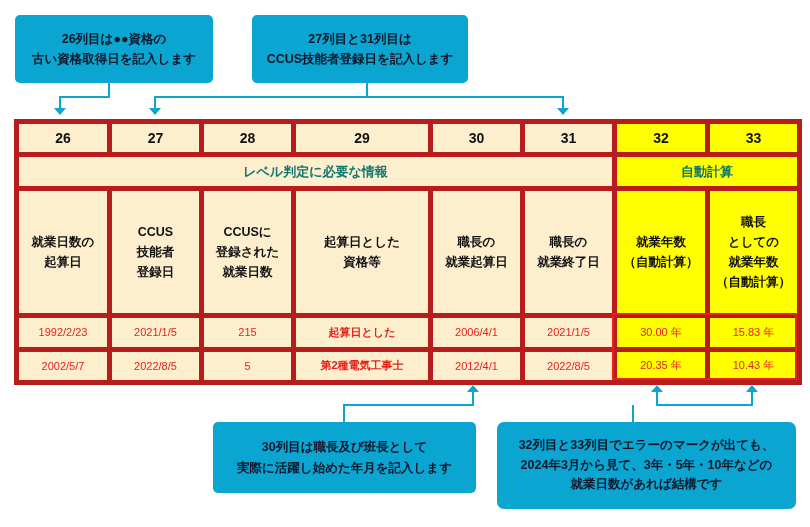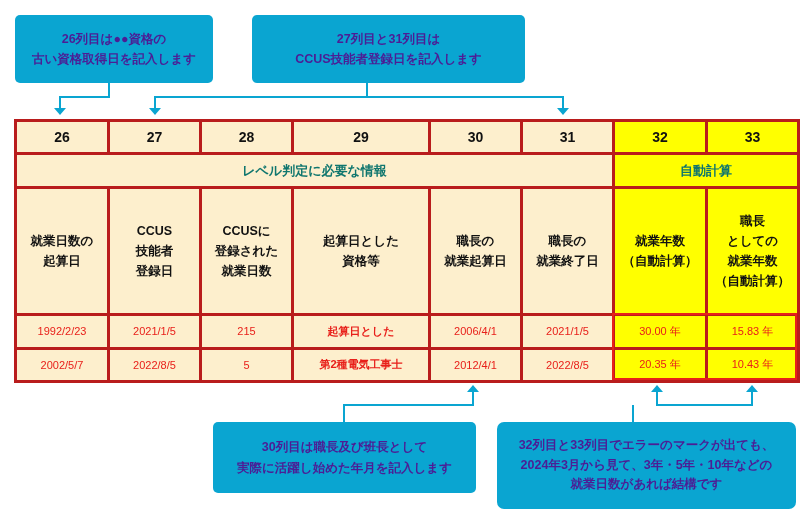--- a/index.html
+++ b/index.html
@@ -1,31 +1,31 @@
 <!DOCTYPE html>
 <html><head>
 <meta charset="utf-8">
 <style>
   html, body { margin: 0; padding: 0; background: #ffffff; }
   body { width: 810px; height: 527px; position: relative; overflow: hidden;
          font-family: "Liberation Sans", "DejaVu Sans", sans-serif; }
-  .callout { position: absolute; background: #0aa5d1; color: #4c1d95; border-radius: 5px;
+  .callout { position: absolute; background: #0aa5d1; color: #0f172a; border-radius: 5px;
              display: flex; align-items: center; justify-content: center; text-align: center;
              white-space: pre-line; font-size: 12.5px; font-weight: bold; line-height: 20px;
              box-sizing: border-box; }
   #c1 { left: 15px; top: 15px; width: 198px; height: 68px; }
-  #c2 { left: 252px; top: 15px; width: 273px; height: 68px; }
+  #c2 { left: 252px; top: 15px; width: 216px; height: 68px; }
   #c3 { left: 213px; top: 422px; width: 263px; height: 71px; line-height: 21px; }
   #c4 { left: 497px; top: 422px; width: 299px; height: 87px; line-height: 19.5px; border-radius: 7px; }
 
   svg.connectors { position: absolute; left: 0; top: 0; width: 810px; height: 527px; pointer-events: none; }
 
   table.grid { position: absolute; left: 14px; top: 119px; border-collapse: collapse;
                table-layout: fixed; width: 783px; }
-  table.grid td { border: 3px solid #b91c1c; text-align: center; vertical-align: middle;
+  table.grid td { border: 5px solid #b91c1c; text-align: center; vertical-align: middle;
                   padding: 0; box-sizing: border-box; }
   .cream { background: #fdefcd; }
   .yellow { background: #ffff00; }
   tr.num-row td { height: 33px; font-size: 14px; font-weight: bold; color: #111111; }
   tr.group-row td { height: 34px; font-size: 13px; font-weight: bold; color: #0f766e; }
   tr.head-row td { height: 127px; font-size: 12.5px; font-weight: bold; color: #111111;
                    white-space: pre-line; line-height: 20px; }
   tr.data-row td { height: 33.5px; font-size: 11px; color: #e8201a; }
   td.qual { font-weight: bold; font-size: 13px; }
   td.years { font-size: 14px; }

